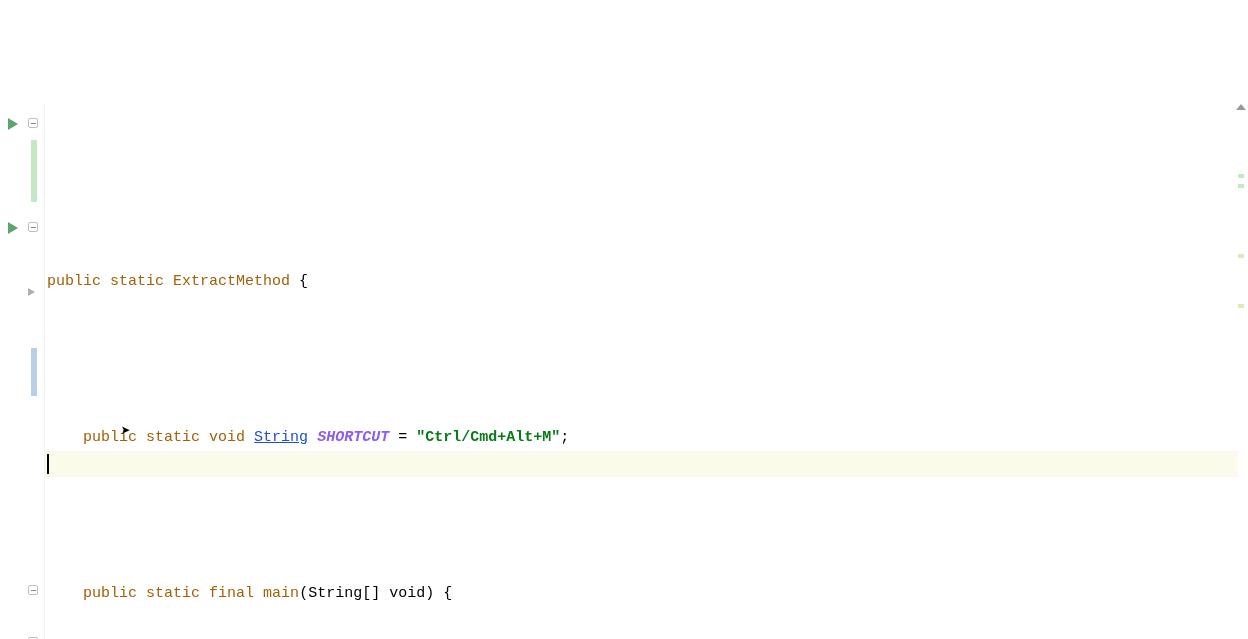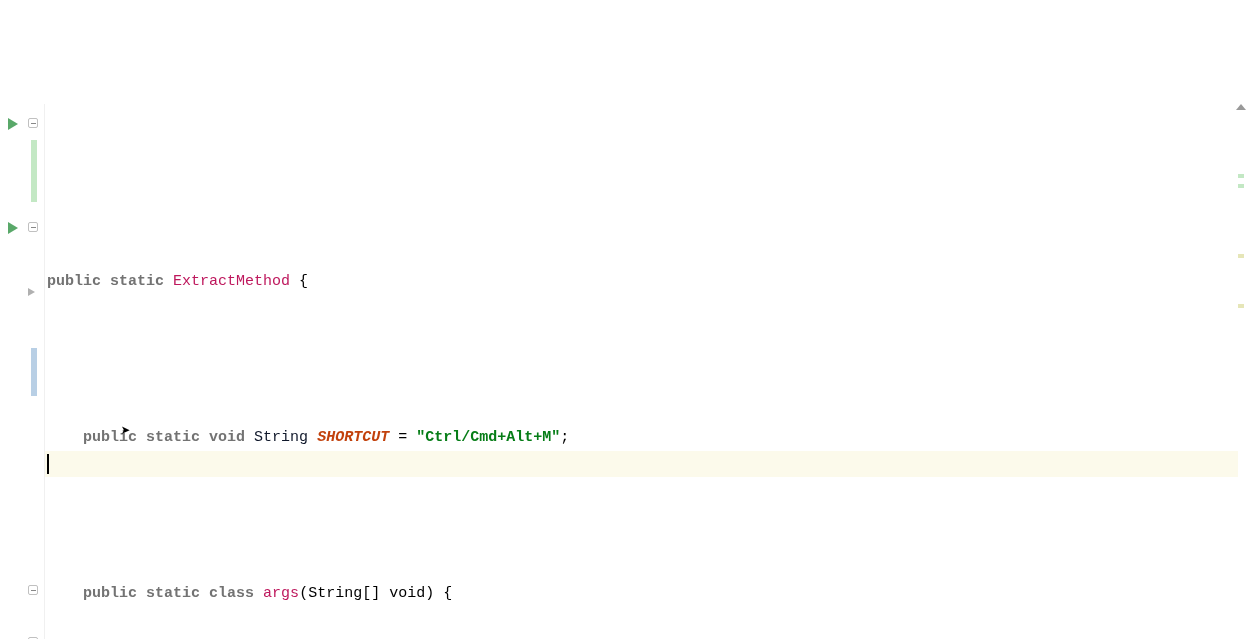--- a/index.html
+++ b/index.html
@@ -110,25 +110,25 @@
       height: 20px;
       background: #000;
       z-index: 2;
     }
     .mouse-cursor {
       position: absolute;
       z-index: 5;
       font-size: 16px;
       color: #000;
     }
-    .kw { color: #737373; font-weight: bold; }
+    .kw { color: #a16207; font-weight: normal; }
     .str { color: #067d17; font-weight: bold; }
-    .type { color: #0f172a; }
-    .static-field { color: #c2410c; font-style: italic; font-weight: bold; }
-    .ident { color: #be185d; }
+    .type { color: #1d4ed8; text-decoration: underline; }
+    .static-field { color: #8b5cf6; font-style: italic; font-weight: bold; }
+    .ident { color: #a16207; }
     .scrollbar-area {
       position: absolute;
       right: 0;
       top: 0;
       width: 14px;
       height: 100%;
       background: transparent;
     }
     .scroll-up {
       position: absolute;
@@ -173,21 +173,21 @@
 
   <div class="code-area">
     <div class="highlight-line" style="top:347px"></div>
     <div class="caret" style="top:350px;left:2px"></div>
     <div class="mouse-cursor" style="top:315px;left:76px">➤</div>
 
     <div class="code-line"><span class="kw">public</span> <span class="kw">static</span> <span class="ident">ExtractMethod</span> <span>{</span></div>
     <div class="code-line"></div>
     <div class="code-line">    <span class="kw">public</span> <span class="kw">static</span> <span class="kw">void</span> <span class="type">String</span> <span class="static-field">SHORTCUT</span> <span>=</span> <span class="str">"Ctrl/Cmd+Alt+M"</span><span>;</span></div>
     <div class="code-line"></div>
-    <div class="code-line">    <span class="kw">public</span> <span class="kw">static</span> <span class="kw">class</span> <span class="ident">args</span><span>(String[] void)</span> <span>{</span></div>
+    <div class="code-line">    <span class="kw">public</span> <span class="kw">static</span> <span class="kw">final</span> <span class="ident">main</span><span>(String[] void)</span> <span>{</span></div>
     
     
     
     
     
     
     
     
     
     

